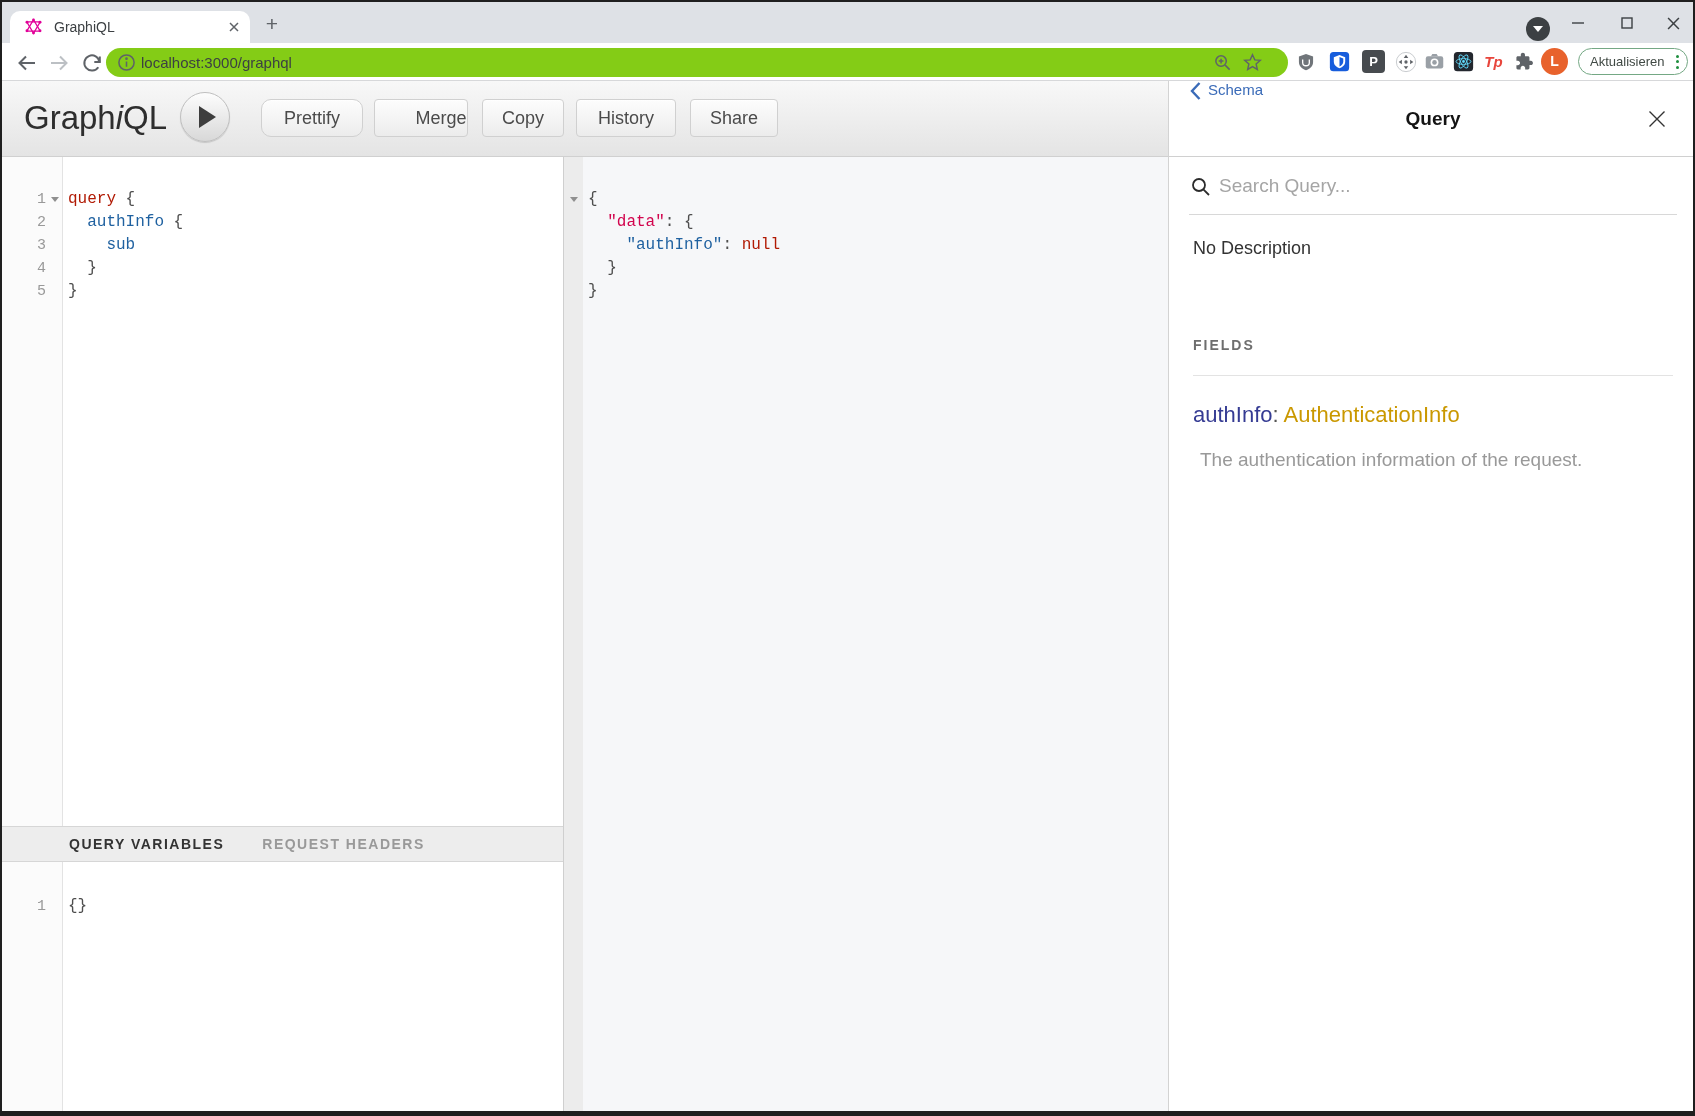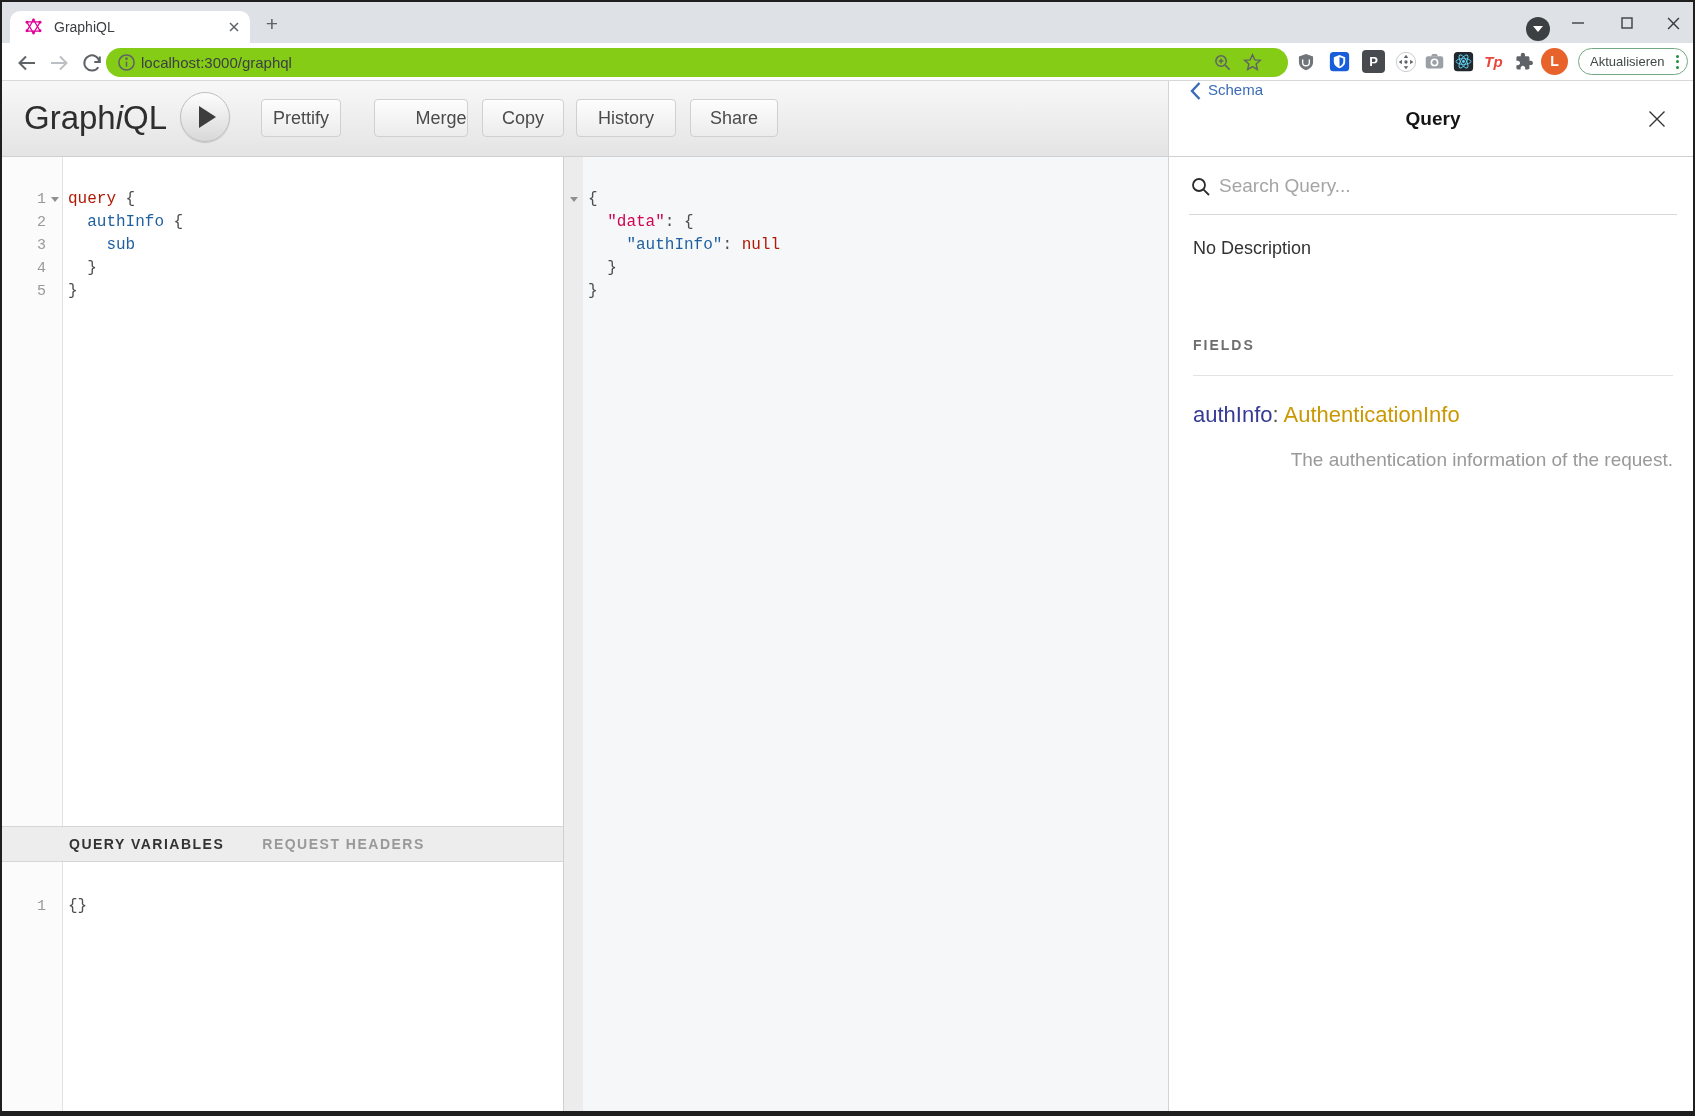--- a/index.html
+++ b/index.html
@@ -54,21 +54,21 @@
   .gql-logo em { font-style:italic; }
   .play-btn { position:absolute; left:178px; top:11px; width:50px; height:50px; border-radius:50%;
               background:linear-gradient(#fdfdfd,#d8d8d8); border:1px solid #bfbfbf;
               box-shadow:0 1px 1px rgba(0,0,0,.15); display:flex; align-items:center; justify-content:center; }
   .play-tri { width:0; height:0; border-top:11px solid transparent; border-bottom:11px solid transparent;
               border-left:17px solid #3d3d3d; margin-left:5px; }
   .tbtn { position:absolute; top:18px; height:38px; border:1px solid #d0d0d0; border-radius:4px;
           background:linear-gradient(#fdfdfd,#ececec); color:#4b4b4b; font-size:18px;
           display:flex; align-items:center; justify-content:center;
           box-shadow:0 1px 0 rgba(255,255,255,.7) inset; }
-  .tbtn-prettify { left:259px; width:80px; }
+  .tbtn-prettify { left:259px; width:102px;border-radius:10px; }
   .tbtn-merge    { left:372px; width:94px;padding-left:40px; }
   .tbtn-copy     { left:480px; width:82px; }
   .tbtn-history  { left:574px; width:100px; }
   .tbtn-share    { left:688px; width:88px; }
 
   
   .cm-line { display:flex; height:23px; font:16px/23px "Liberation Mono", monospace; color:#4e4e4e; }
   .cm-num  { width:44px; text-align:right; color:#999; font-size:15px; flex:none; }
   .cm-foldcol { width:17px; flex:none; display:flex; align-items:center; justify-content:center; }
   .cm-code { white-space:pre; padding-left:5px; }
@@ -117,21 +117,21 @@
                        font-family:"Liberation Sans", sans-serif; }
   .docs-search input::placeholder { color:#a5a5a5; }
   .docs-body { padding:0 24px; }
   .no-desc { margin-top:21px; font-size:18px; line-height:24px; color:#333; }
   .fields-heading { margin-top:77px; font-size:14px; font-weight:bold; letter-spacing:2px; color:#6e6e6e; }
   .docs-hr { border:none; border-top:1px solid #e3e3e3; margin-top:22px; }
   .field-line { margin-top:26px; font-size:22px; line-height:25px; }
   .field-name { color:#353b93; }
   .field-colon { color:#555; }
   .type-name { color:#CA9800; }
-  .field-desc { margin-top:20px; padding-left:7px; font-size:19px; line-height:25px; color:#999;text-align:right; }
+  .field-desc { margin-top:20px; padding-left:7px; font-size:19px; line-height:25px; color:#999; }
 </style>
 </head>
 <body>
 
 <div id="window">
 
   <div class="tabstrip">
     <div class="tab">
       <svg class="tab-favicon" viewBox="0 0 24 24">
         <path d="M12 2.5 L21.5 18.5 H2.5 Z" fill="none" stroke="#E10098" stroke-width="1.8"></path>

